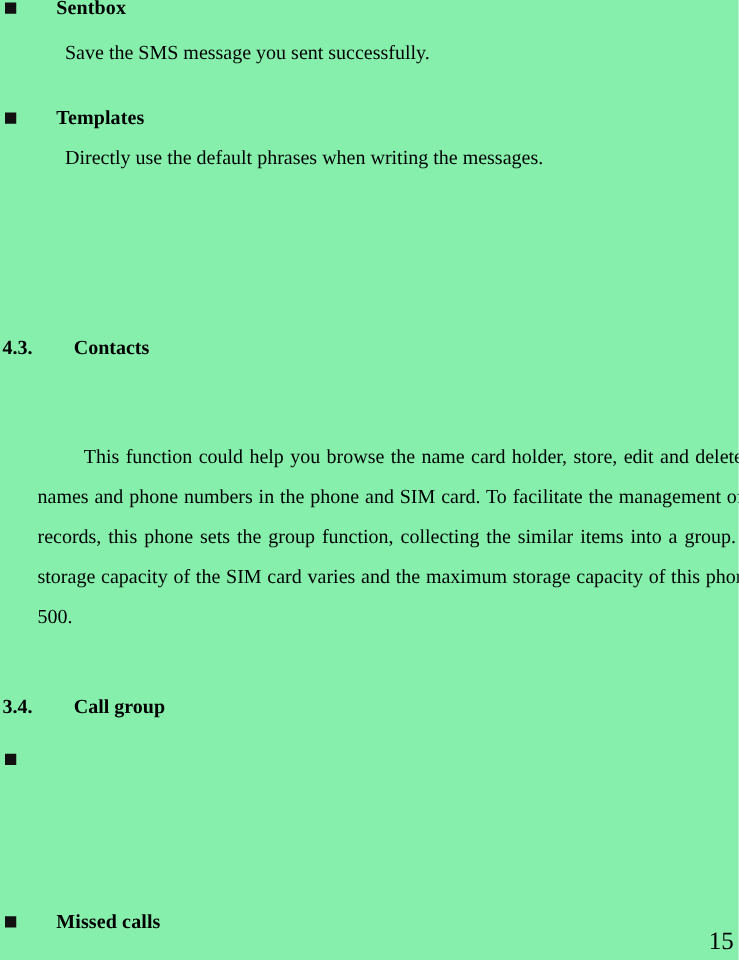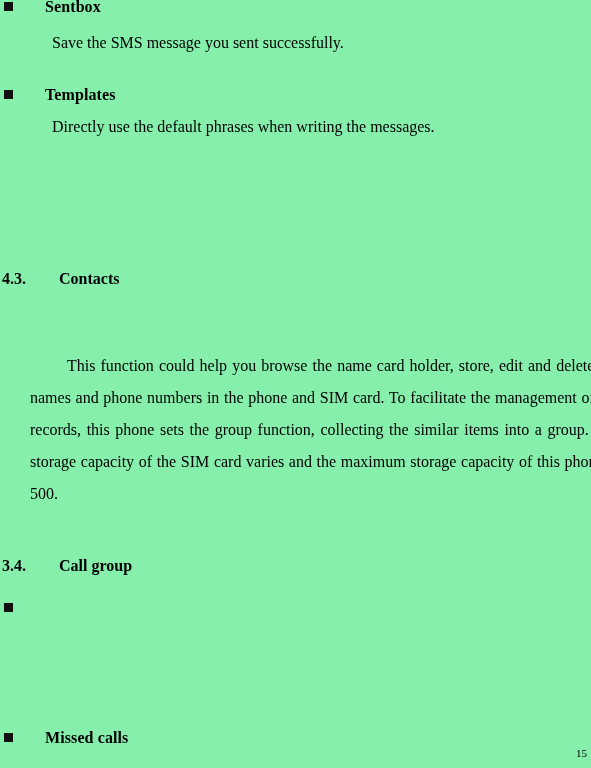--- a/index.html
+++ b/index.html
@@ -97,21 +97,21 @@
   }
   .para.indent-lg {
     text-indent: 37px;
     padding-left: 29px;
   }
 
   .page-number {
     position: absolute;
     right: 4px;
     top: 742px;
-    font-size: 11px;
+    font-size: 20px;
     line-height: 22px;
     text-align: center;
   }
 </style>
 </head>
 <body>
 
 <div class="page">
 
   <div class="bullet-row" style="top:-4px;">

